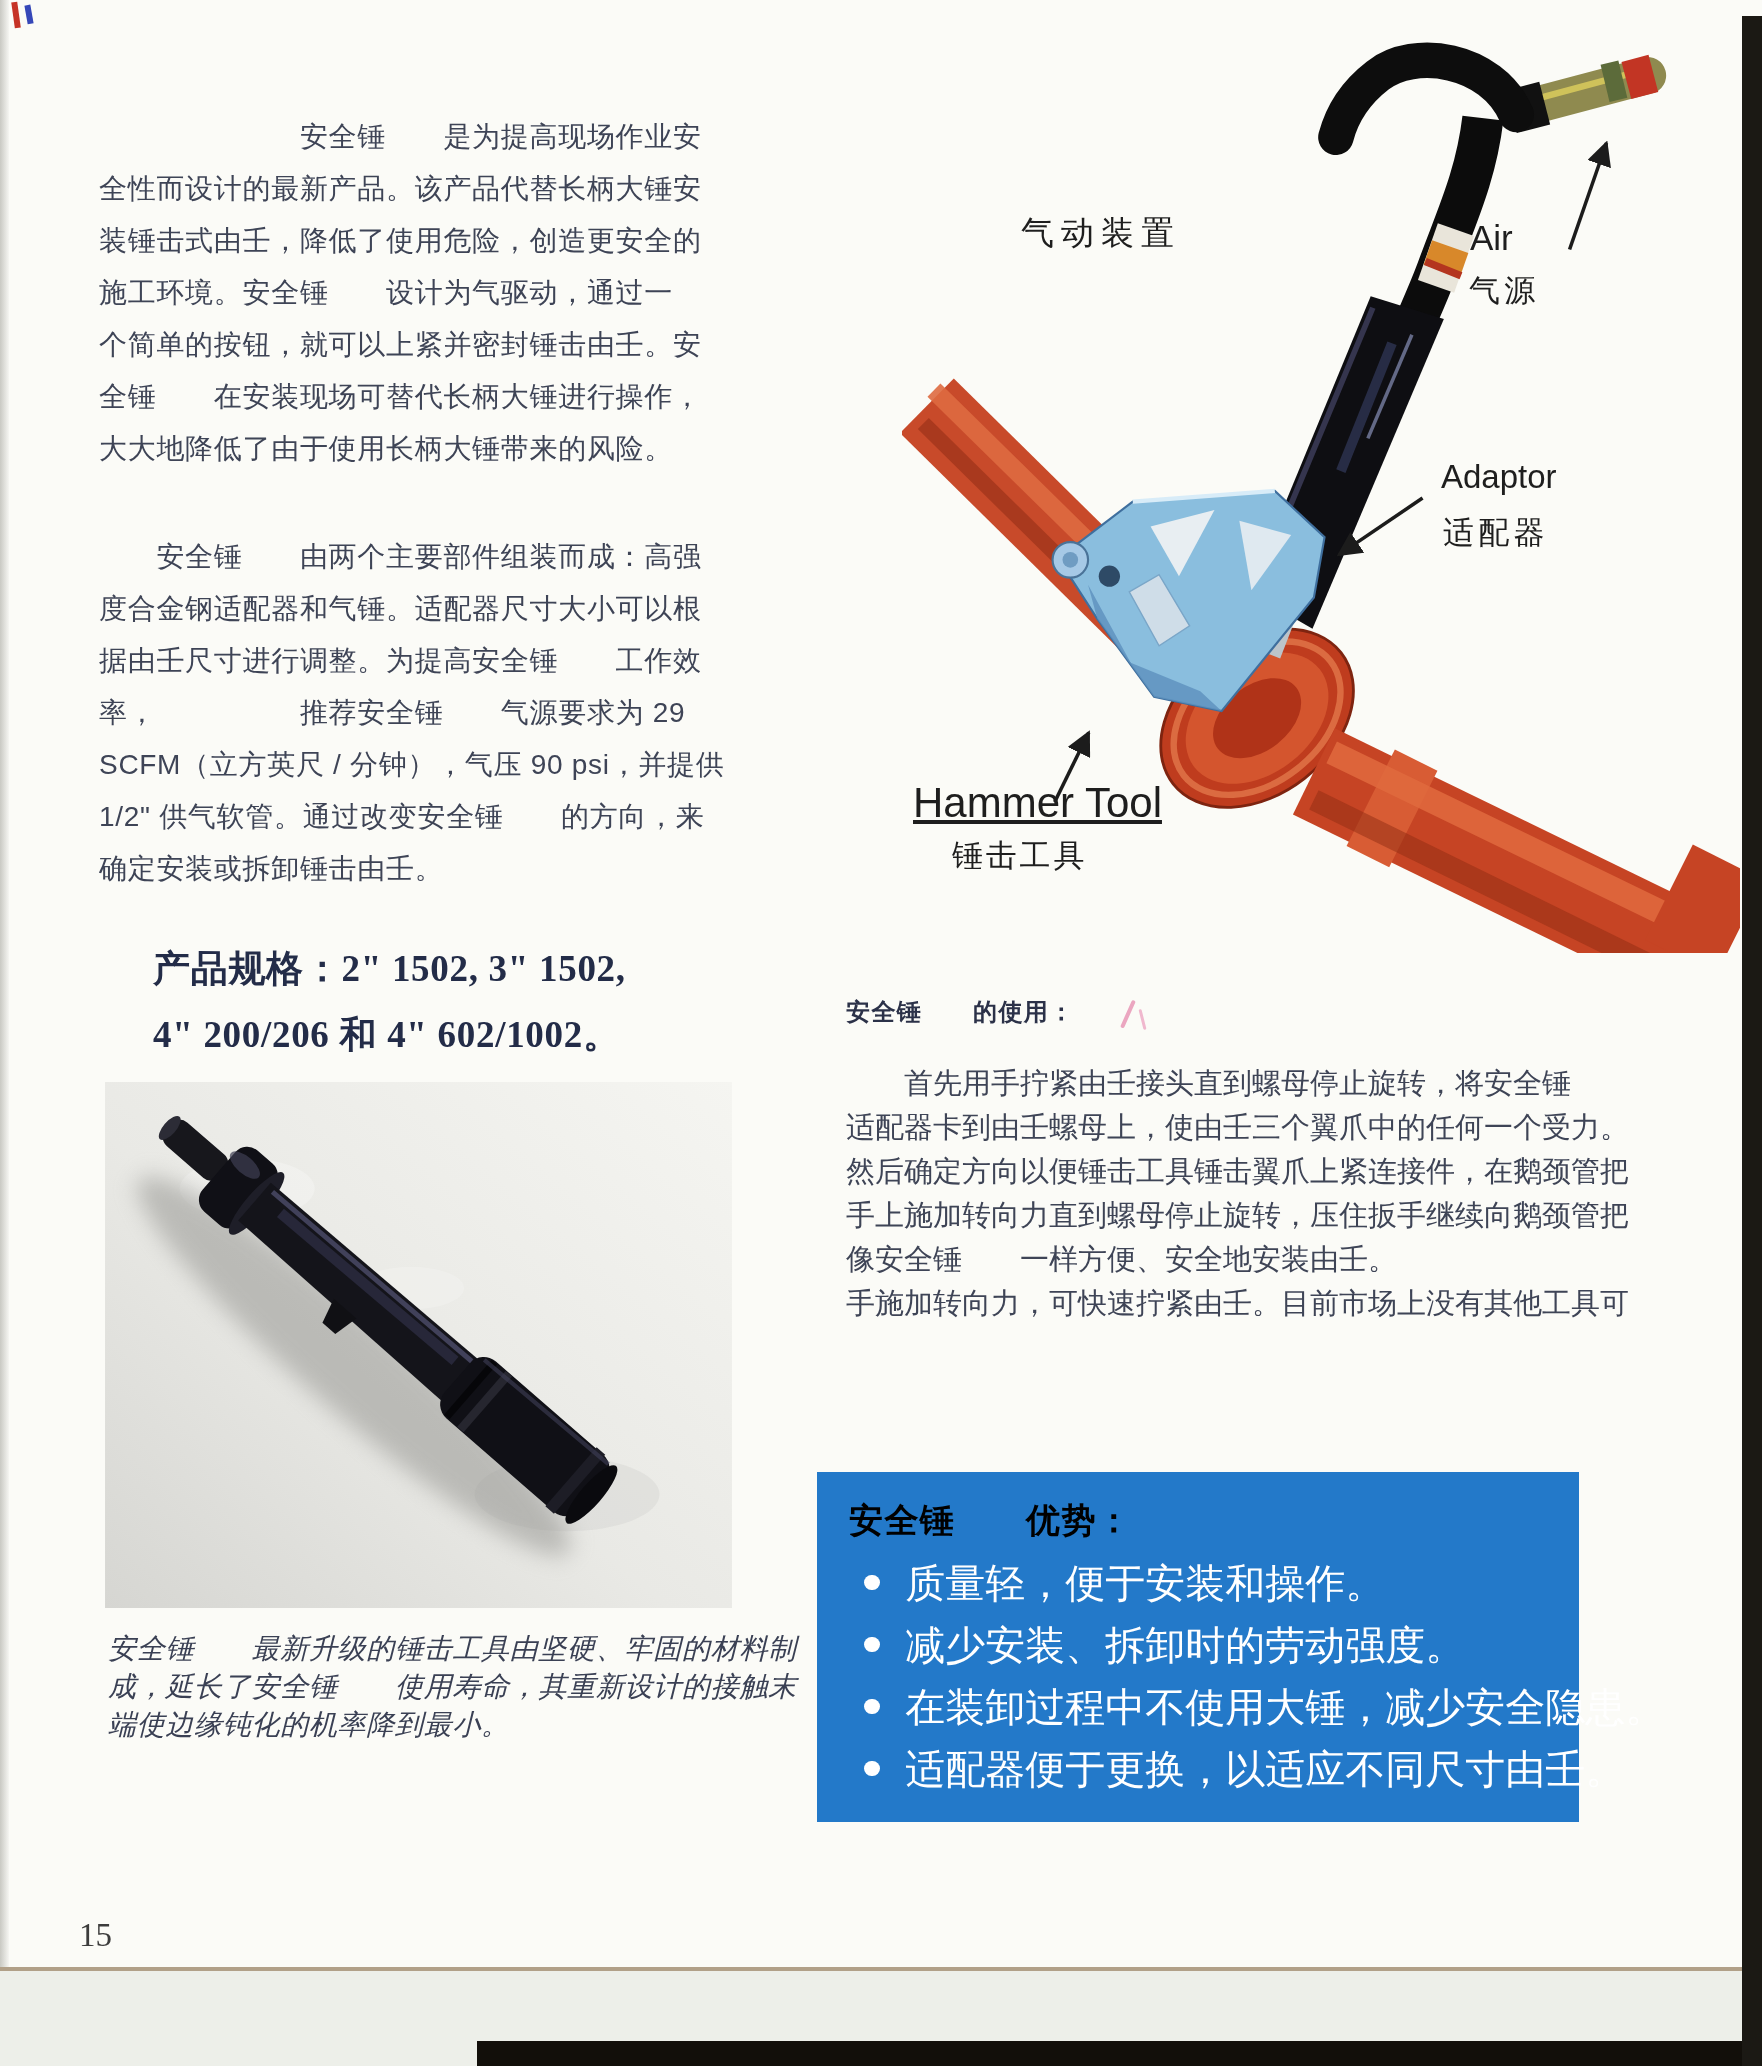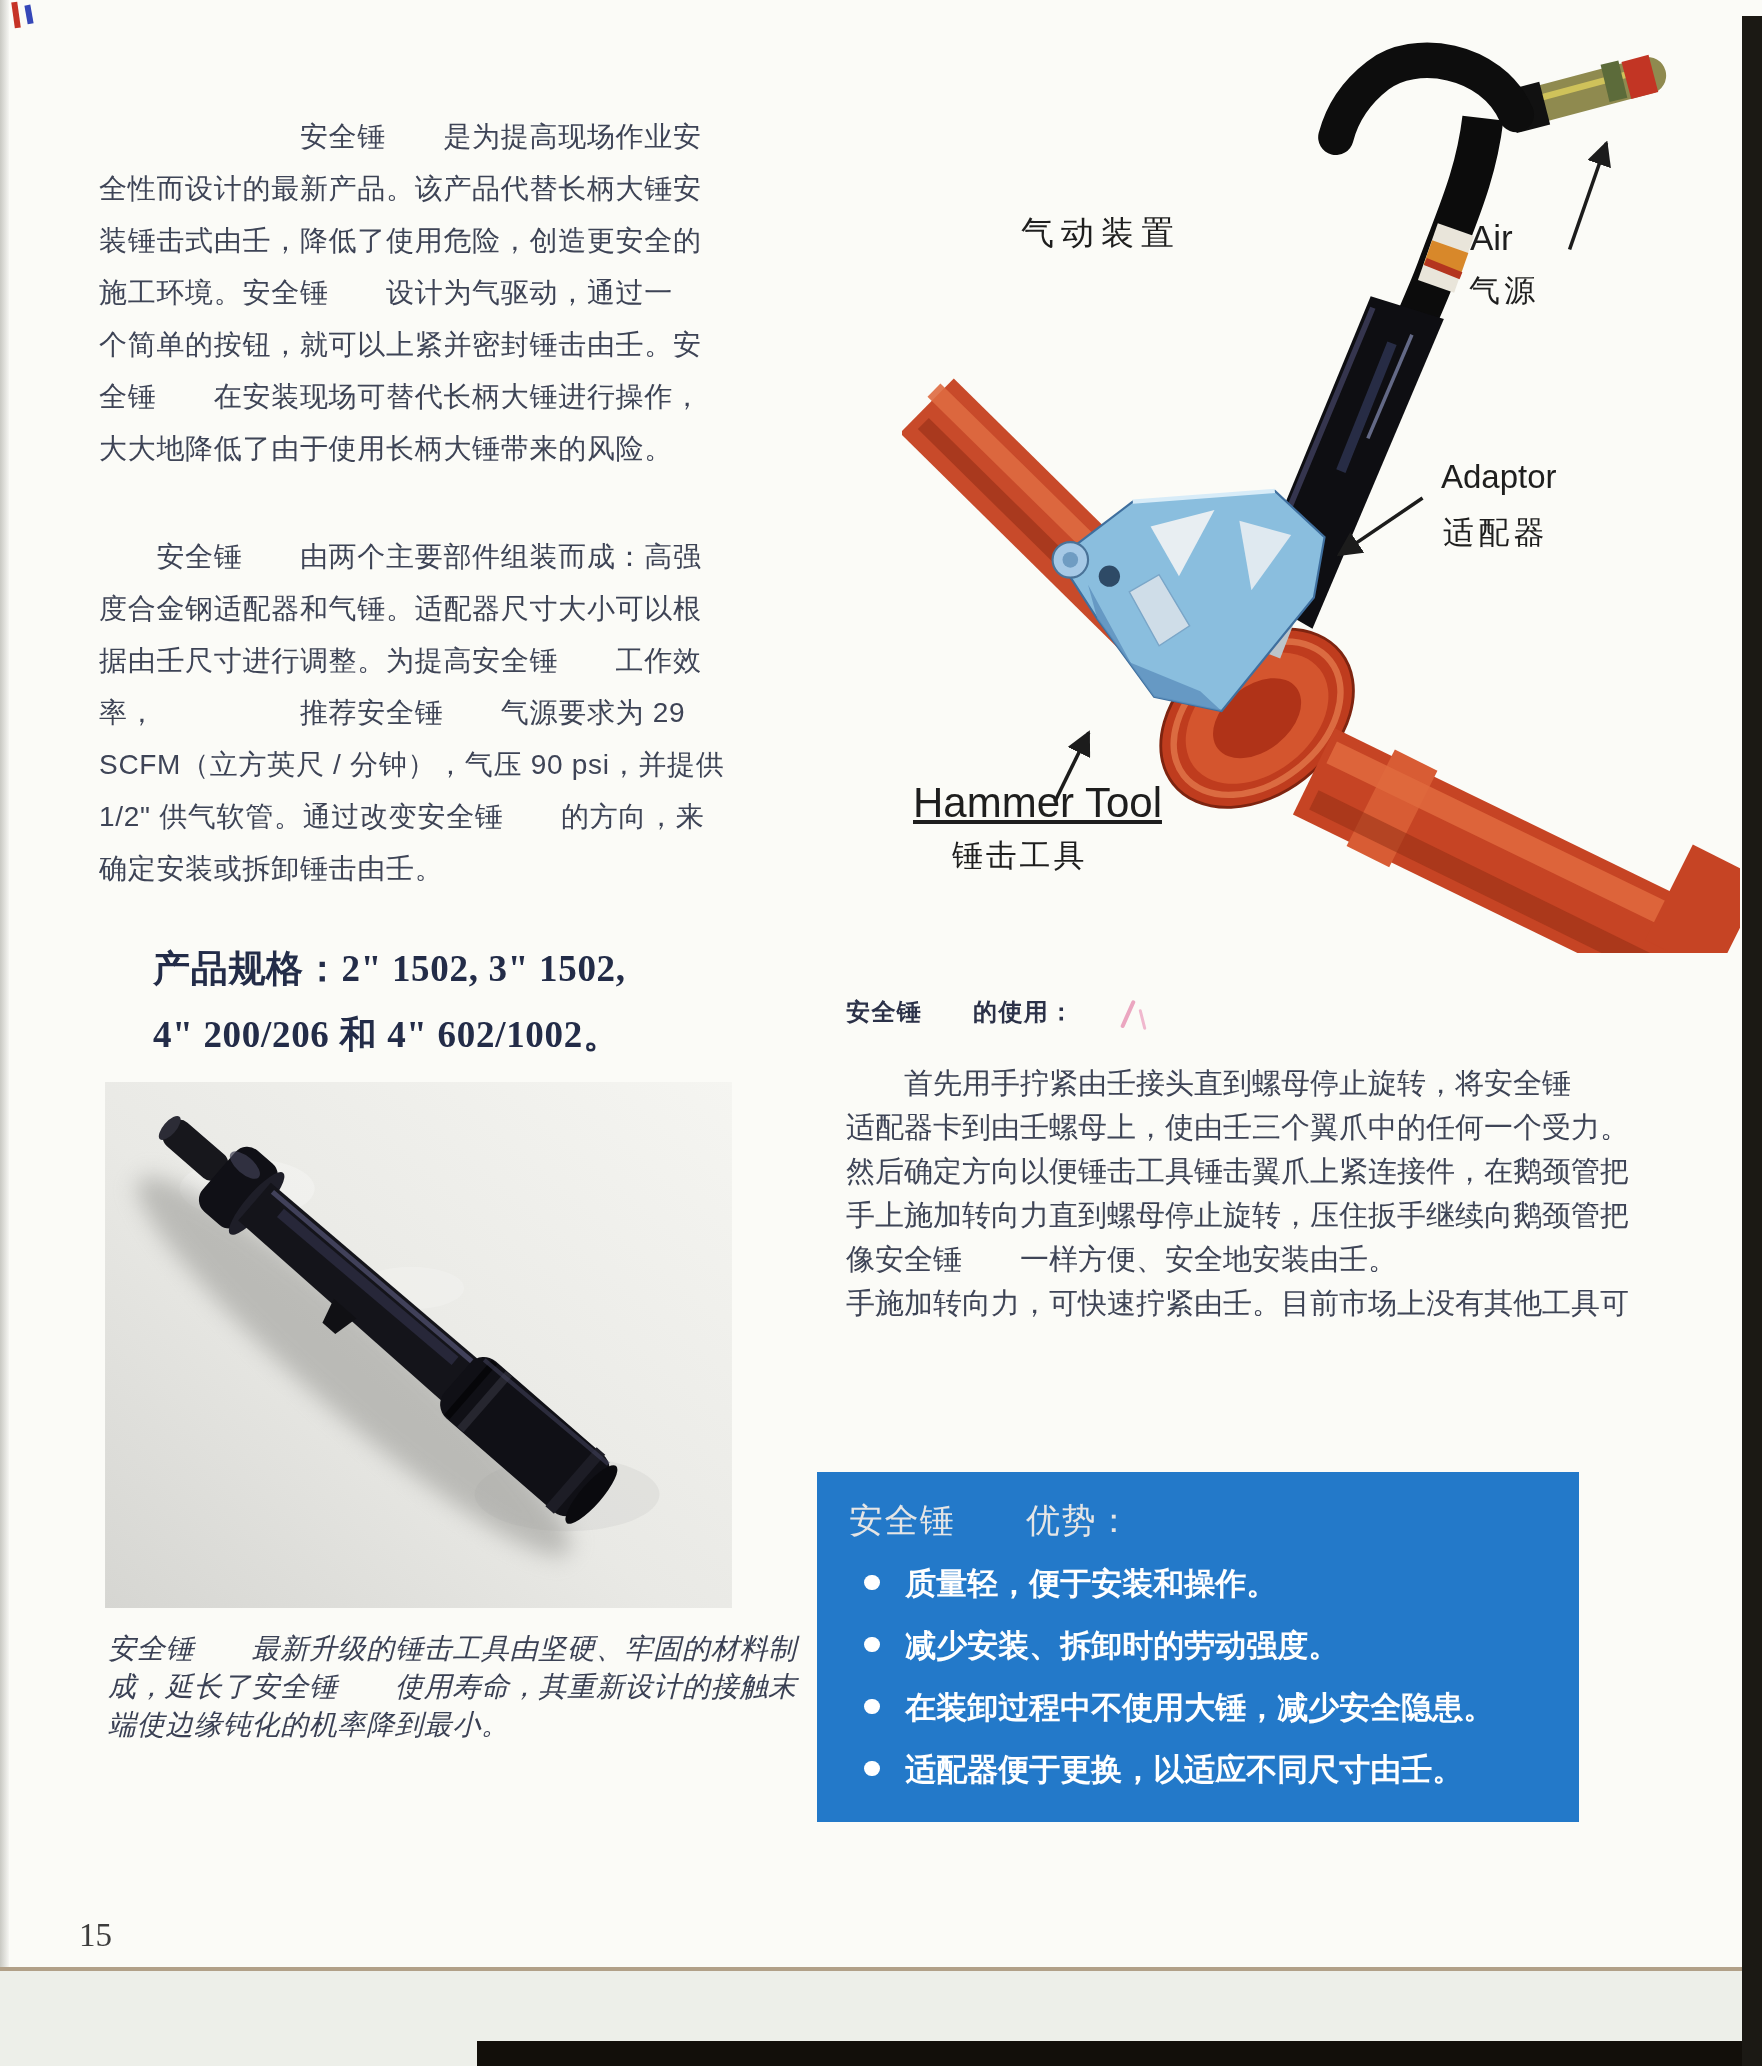--- a/index.html
+++ b/index.html
@@ -27,25 +27,25 @@
   .lbl-air-zh{left:567px;top:234px;font-size:31px;font-family:"Liberation Serif","DejaVu Serif",serif;letter-spacing:4.3px;}
   .lbl-adaptor-en{left:539px;top:422px;font-size:33px;font-weight:500;}
   .lbl-adaptor-zh{left:541px;top:476px;font-size:31px;font-family:"Liberation Serif","DejaVu Serif",serif;letter-spacing:4.3px;}
   .lbl-hammer-en{left:11px;top:743px;font-size:42px;font-weight:500;text-decoration:underline;}
   .lbl-hammer-zh{left:50px;top:799px;font-size:31px;font-family:Liberation Mono, monospace;letter-spacing:2.8px;}
   
   .usage-title{left:846px;top:996px;font-size:24px;font-weight:bold;color:#2b3148;letter-spacing:1.4px;}
   .usage-lines{left:846px;top:1061px;width:853px;font-size:29px;line-height:44px;color:#3e4456;}
   
   .adv-box{left:817px;top:1472px;width:762px;height:350px;background:#2379c9;}
-  .adv-title{position:absolute;left:32px;top:25.6px;font-size:34px;font-weight:normal;color:#e5e5e5;letter-spacing:1.4px;}
+  .adv-title{position:absolute;left:32px;top:25.6px;font-size:34px;font-weight:bold;color:#000000;letter-spacing:1.4px;}
   .adv-bullets{position:absolute;left:47px;top:90px;width:682px;}
   .adv-row{display:flex;align-items:flex-start;height:62px;color:#ffffff;}
   .adv-dot{width:15.6px;height:15.6px;border-radius:50%;background:#ffffff;margin:12.8px 25.6px 0 0;flex:none;}
-  .adv-text{font-size:31px;line-height:43px;white-space:pre;font-weight:bold;}
+  .adv-text{font-size:40px;line-height:43px;white-space:pre;}
   
   .edge-left{left:0;top:0;width:9.2px;height:2066px;background:linear-gradient(90deg,#c9c9c3,#f6f6f2);}
   .mark-red{left:12.8px;top:2.1px;width:6.4px;height:25.6px;background:#c63326;transform:rotate(-8deg);}
   .mark-blue{left:26px;top:5px;width:5.7px;height:19px;background:#3547b8;transform:rotate(-10deg);}
   .pink-mark{left:1126px;top:999px;width:3.6px;height:30px;background:#eba6c0;transform:rotate(24deg);border-radius:2.8px;}
   .pink-mark2{left:1141px;top:1009px;width:2.8px;height:21px;background:#f0b8ce;transform:rotate(-14deg);border-radius:2.8px;}
   .tan-line{left:0;top:1967px;width:1744px;height:3.6px;background:#b1a088;}
   .below-area{left:0;top:1971px;width:1762px;height:95px;background:#edefe9;}
   .strip-bottom{left:477px;top:2041px;width:1285px;height:25.6px;background:#120f0a;}
   .strip-right{left:1742px;top:15.6px;width:20px;height:2051px;background:#1b1914;}

